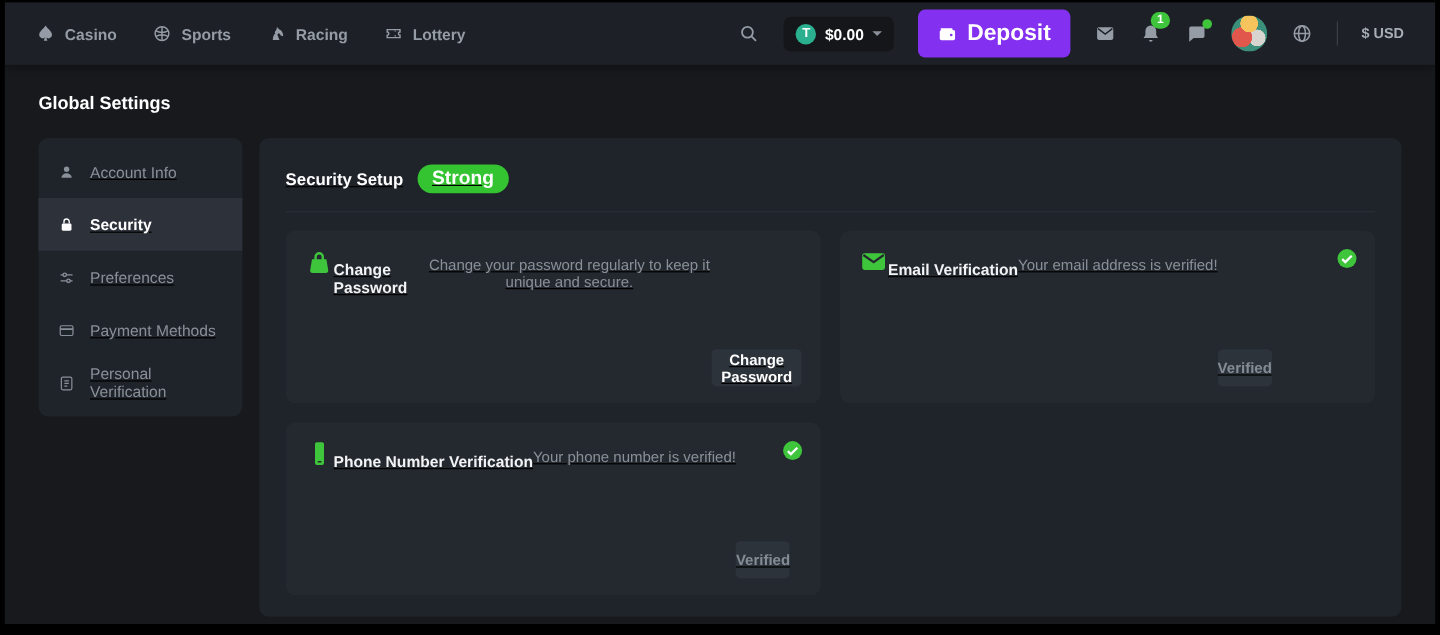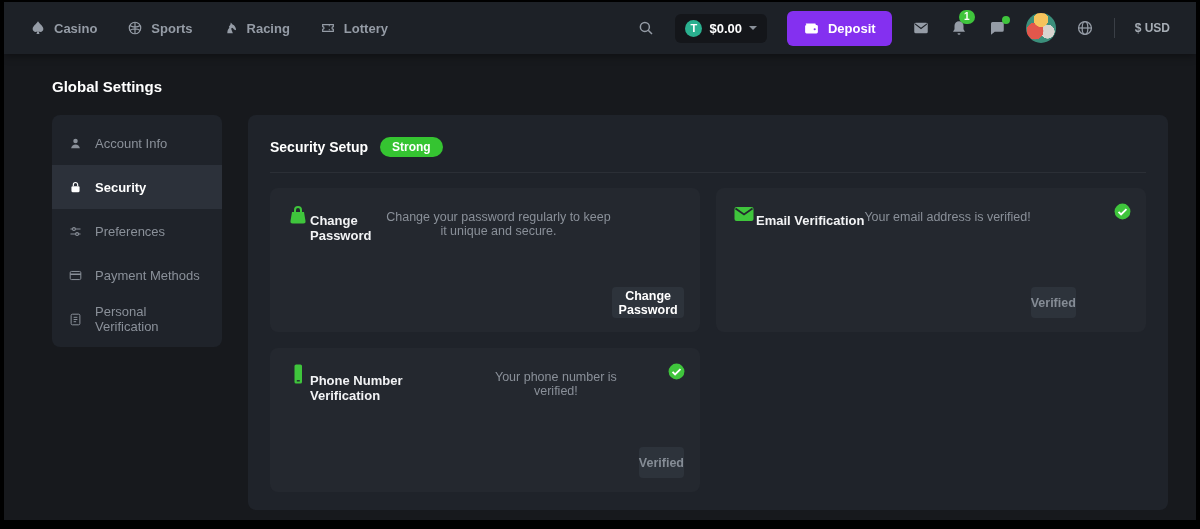--- a/index.html
+++ b/index.html
@@ -11,47 +11,47 @@
   .nav-left { display:flex; align-items:center; gap:30px;justify-content:space-between; }
   .nav-link { display:flex; align-items:center; gap:8px; color:#959ca6; font-size:13px; font-weight:600; cursor:pointer; }
   .nav-link svg { width:16px; height:16px; }
   .nav-right { margin-left:auto; display:flex; align-items:center; gap:20px; }
   .icon-btn { color:#959ca6; display:flex; cursor:pointer; position:relative; }
   .icon-btn svg { width:18px; height:18px; }
   .balance-pill { display:flex; align-items:center; gap:7px; background:#14161a; border-radius:6px; padding:6px 10px; cursor:pointer; }
   .tether { width:17px; height:17px; border-radius:50%; background:#2ab08f; color:#fff; font-size:11px; font-weight:700; display:flex; align-items:center; justify-content:center; }
   .balance-amt { color:#fff; font-size:13px; font-weight:700; }
   .caret { width:0; height:0; border-left:4px solid transparent; border-right:4px solid transparent; border-top:4px solid #8a9099; }
-  .deposit-btn { display:flex; align-items:center; gap:8px; background:#8430f0; color:#fff; font-weight:700; font-size:13px; border:none; border-radius:6px; padding:9px 16px; cursor:pointer; font-family:inherit; }
+  .deposit-btn { display:flex; align-items:center; gap:8px; background:#8430f0; color:#fff; font-weight:700; font-size:19px; border:none; border-radius:6px; padding:9px 16px; cursor:pointer; font-family:inherit; }
   .deposit-btn svg { width:17px; height:17px; }
   .count-badge { position:absolute; top:-9px; right:-7px; background:#3fc53c; color:#fff; font-size:10px; font-weight:700; border-radius:9px; padding:1px 5px; line-height:12px; }
   .online-dot { position:absolute; top:-3px; right:-4px; width:8px; height:8px; border-radius:50%; background:#3fc53c; }
   .avatar { width:30px; height:30px; border-radius:50%; cursor:pointer; flex:none;
     background:
       radial-gradient(circle at 50% 22%, #f6c35c 0 26%, rgba(0,0,0,0) 27%),
       radial-gradient(circle at 30% 60%, #e2574c 0 30%, rgba(0,0,0,0) 31%),
       radial-gradient(circle at 72% 62%, #d8d4cf 0 24%, rgba(0,0,0,0) 25%),
       radial-gradient(circle, #3b8f7b 0 100%); }
   .nav-divider { width:1px; height:20px; background:#3a3f46; }
   .currency { color:#a6adb5; font-size:12px; font-weight:600; cursor:pointer; }
 
   
-  .content { padding:24px 28px 0;margin-left:20px; }
+  .content { padding:24px 28px 0; }
   .page-title { color:#fff; font-size:15px; font-weight:700; }
-  .layout { display:flex; gap:26px; margin-top:20px; align-items:flex-start; }
+  .layout { display:flex; gap:14px; margin-top:20px; align-items:flex-start;text-decoration:underline; }
 
   .sidebar { width:170px; background:#1f232a; border-radius:8px; padding:6px 0; }
   .side-item { height:44px; display:flex; align-items:center; gap:12px; padding:0 16px; color:#8a9099; font-size:13px; cursor:pointer; }
   .side-item svg { width:15px; height:15px; flex:none; }
   .side-item.active { background:#2c313a; color:#fff; font-weight:700; }
 
   .main-card { flex:1; background:#1f232a; border-radius:8px; padding:22px 22px 18px; }
   .main-head { display:flex; align-items:center; gap:12px; }
   .main-title { color:#fff; font-size:14px; font-weight:700; }
-  .pill { background:#35c431; color:#fff; font-size:12px; font-weight:700; border-radius:999px; padding:3px 12px; }
+  .pill { background:#35c431; color:#fff; font-size:16px; font-weight:700; border-radius:999px; padding:3px 12px; }
   .rule { height:1px; background:#2b2f36; margin-top:15px; }
   .grid { display:grid; grid-template-columns:1fr 1fr; gap:16px; margin-top:15px; }
 
   .sec-card { background:#24282f; border-radius:8px; padding:14px 16px; position:relative; min-height:144px; display:flex; flex-direction:row; }
   .sec-icon { height:24px; display:flex; }
   .sec-icon svg { width:24px; height:24px; }
   .check { position:absolute; top:14px; right:14px; width:19px; height:19px; }
   .sec-title { margin-top:11px; color:#f2f3f5; font-size:13px; font-weight:700; }
   .sec-desc { margin-top:8px; color:#8a9099; font-size:12.5px;text-align:center; }
   .sec-btn { margin-top:auto; height:31px; border:none; border-radius:4px; background:#2d333b; color:#fff; font-weight:700; font-size:12.5px; cursor:pointer; font-family:inherit; }

